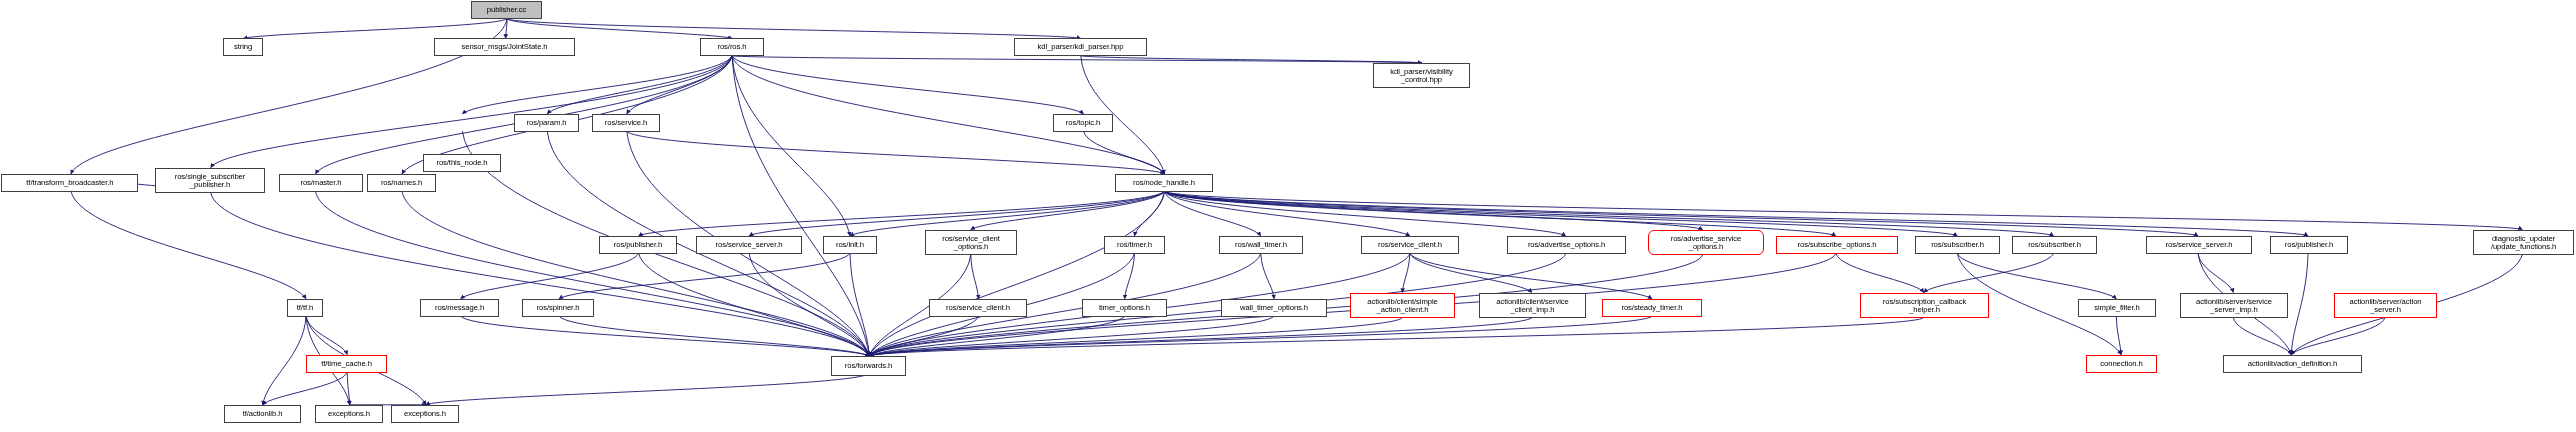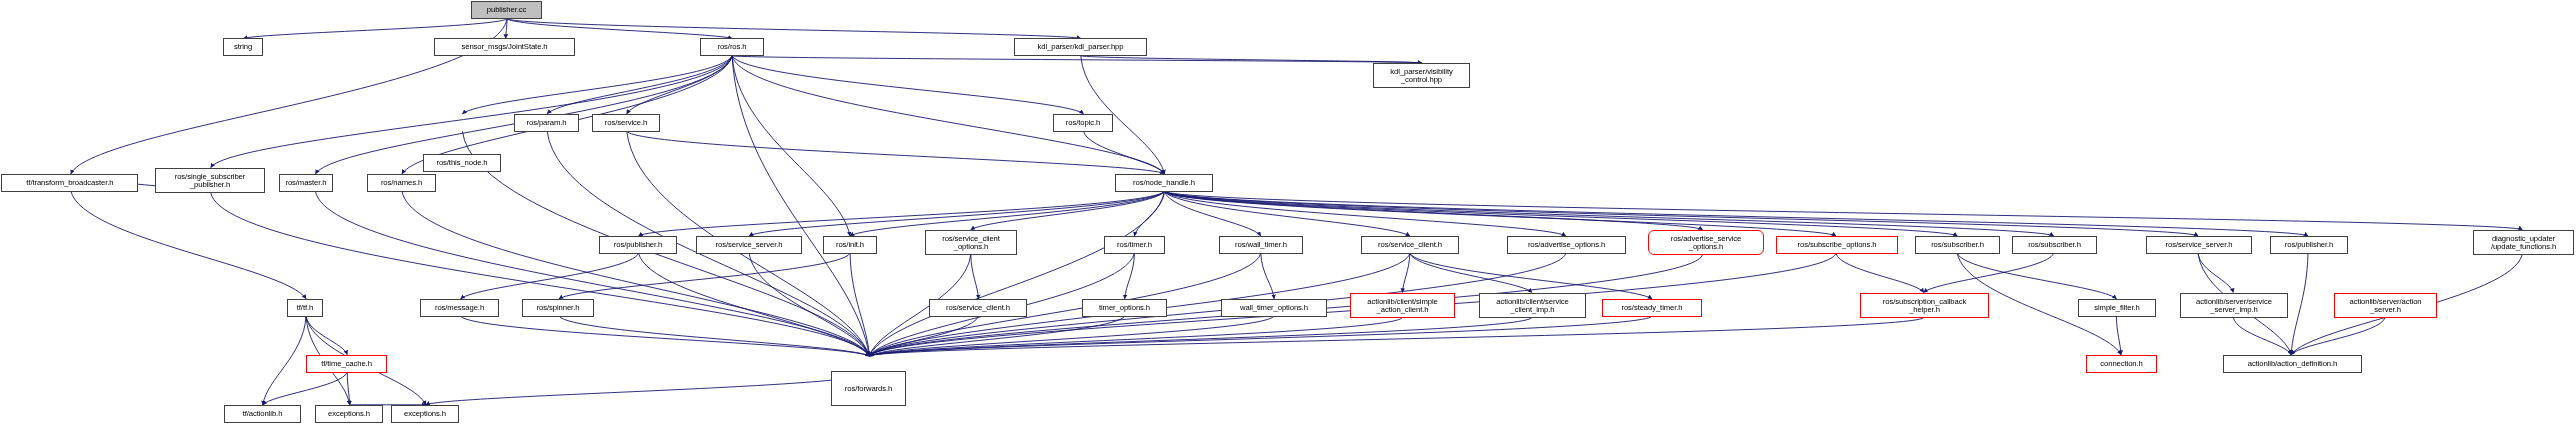--- a/index.html
+++ b/index.html
@@ -158,21 +158,21 @@
       <div class="node" style="left: 1014px; top: 38px; width: 133px; height: 17.5px;">kdl_parser/kdl_parser.hpp</div>
       <div class="node" style="left: 1373px; top: 63px; width: 97px; height: 25px;">kdl_parser/visibility
 _control.hpp</div>
       <div class="node" style="left: 423px; top: 114px; width: 78px; height: 17.5px; margin-top: 40px;">ros/this_node.h</div>
       <div class="node" style="left: 514px; top: 114px; width: 65px; height: 17.5px;">ros/param.h</div>
       <div class="node" style="left: 592px; top: 114px; width: 68px; height: 17.5px;">ros/service.h</div>
       <div class="node" style="left: 1053px; top: 114px; width: 60px; height: 17.5px;">ros/topic.h</div>
       <div class="node" style="left: 1.4px; top: 174px; width: 137px; height: 17.5px;">tf/transform_broadcaster.h</div>
       <div class="node" style="left: 155px; top: 168px; width: 110px; height: 25px;">ros/single_subscriber
 _publisher.h</div>
-      <div class="node" style="left: 279px; top: 174px; width: 54px; height: 17.5px;">ros/master.h</div>
+      <div class="node" style="left: 279px; top: 174px; width: 84px; height: 17.5px;">ros/master.h</div>
       <div class="node" style="left: 367px; top: 174px; width: 69px; height: 17.5px;">ros/names.h</div>
       <div class="node" style="left: 1115px; top: 174px; width: 98px; height: 17.5px;">ros/node_handle.h</div>
       <div class="node" style="left: 599px; top: 236px; width: 78px; height: 17.5px;">ros/publisher.h</div>
       <div class="node" style="left: 696px; top: 236px; width: 106px; height: 17.5px;">ros/service_server.h</div>
       <div class="node" style="left: 823px; top: 236px; width: 54px; height: 17.5px;">ros/init.h</div>
       <div class="node" style="left: 925px; top: 230px; width: 92px; height: 25px;">ros/service_client
 _options.h</div>
       <div class="node" style="left: 1104px; top: 236px; width: 61px; height: 17.5px;">ros/timer.h</div>
       <div class="node" style="left: 1219px; top: 236px; width: 84px; height: 17.5px;">ros/wall_timer.h</div>
       <div class="node" style="left: 1361px; top: 236px; width: 98px; height: 17.5px;">ros/service_client.h</div>
@@ -198,21 +198,21 @@
 _client_imp.h</div>
       <div class="node red" style="left: 1602px; top: 299px; width: 100px; height: 17.5px;">ros/steady_timer.h</div>
       <div class="node red" style="left: 1860px; top: 293px; width: 129px; height: 25px; text-align: center;">ros/subscription_callback
 _helper.h</div>
       <div class="node" style="left: 2078px; top: 299px; width: 78px; height: 17.5px;">simple_filter.h</div>
       <div class="node" style="left: 2180px; top: 293px; width: 108px; height: 25px;">actionlib/server/service
 _server_imp.h</div>
       <div class="node red" style="left: 2334px; top: 293px; width: 103px; height: 25px;">actionlib/server/action
 _server.h</div>
       <div class="node red" style="left: 306px; top: 355px; width: 81px; height: 17.5px;">tf/time_cache.h</div>
-      <div class="node" style="left: 831px; top: 356px; width: 75px; height: 35px; margin-top: 15px;">ros/forwards.h</div>
+      <div class="node" style="left: 831px; top: 356px; width: 75px; height: 20px;">ros/forwards.h</div>
       <div class="node red" style="left: 2086px; top: 355px; width: 71px; height: 17.5px;">connection.h</div>
       <div class="node" style="left: 2223px; top: 355px; width: 139px; height: 17.5px;">actionlib/action_definition.h</div>
       <div class="node" style="left: 224px; top: 405px; width: 77px; height: 17.5px;">tf/actionlib.h</div>
       <div class="node" style="left: 315px; top: 405px; width: 68px; height: 17.5px;">exceptions.h</div>
       <div class="node" style="left: 391px; top: 405px; width: 68px; height: 17.5px;">exceptions.h</div>
     </div>
 </div>
 
 
 </body></html>

